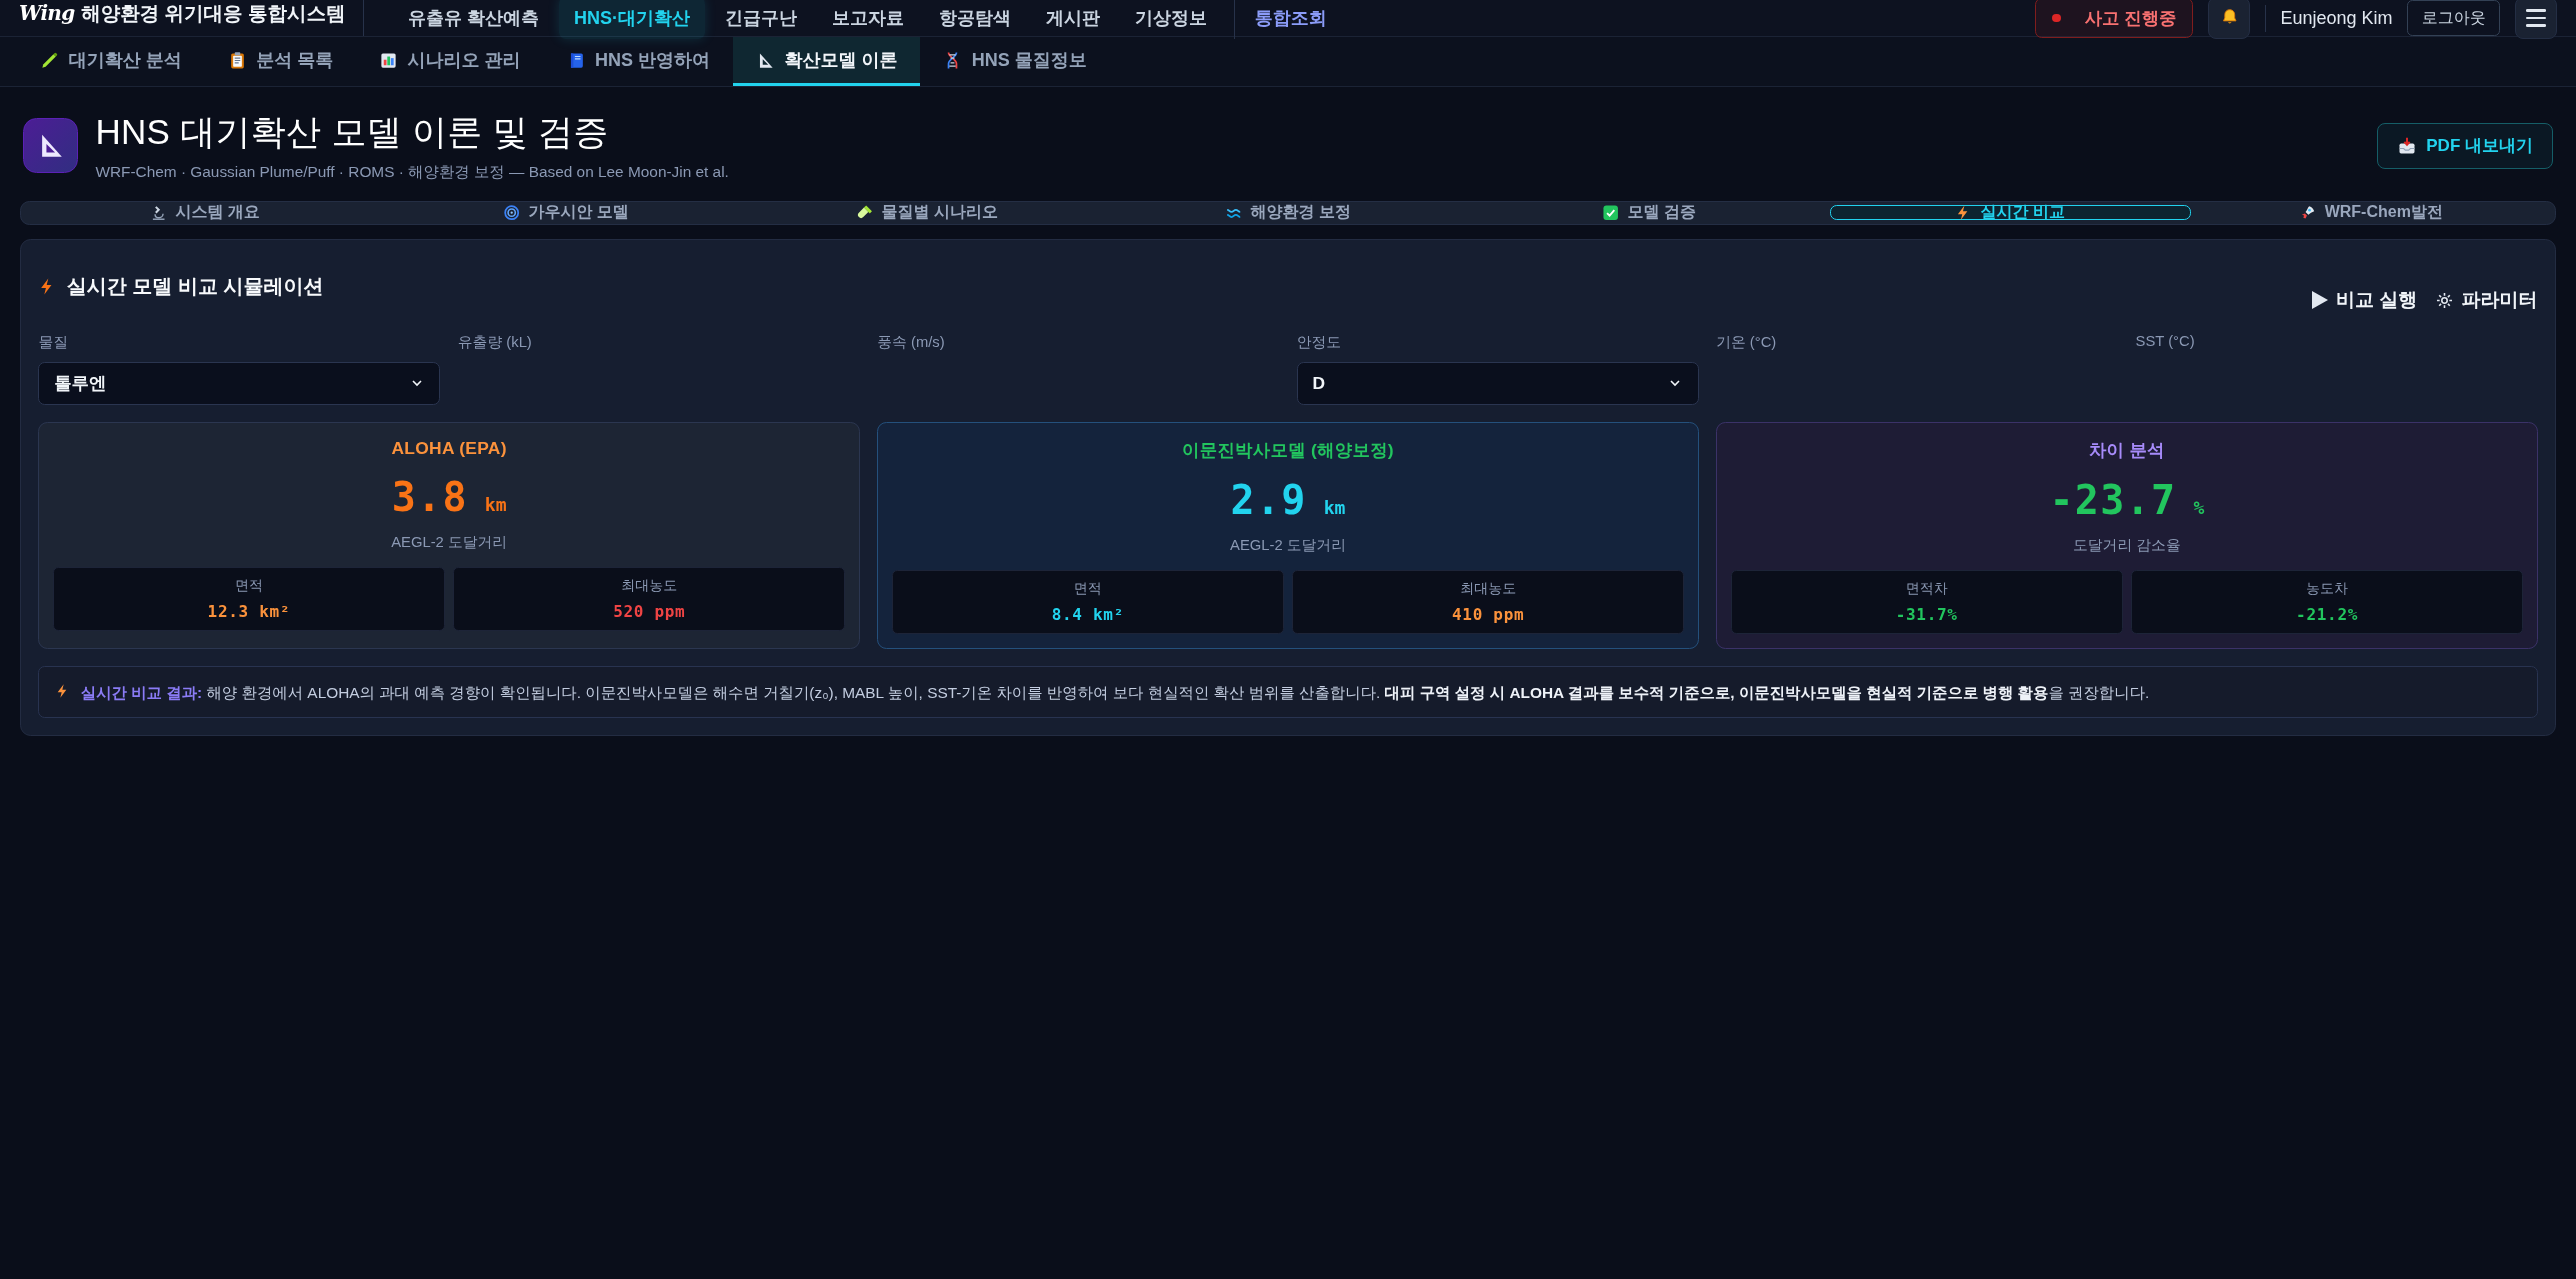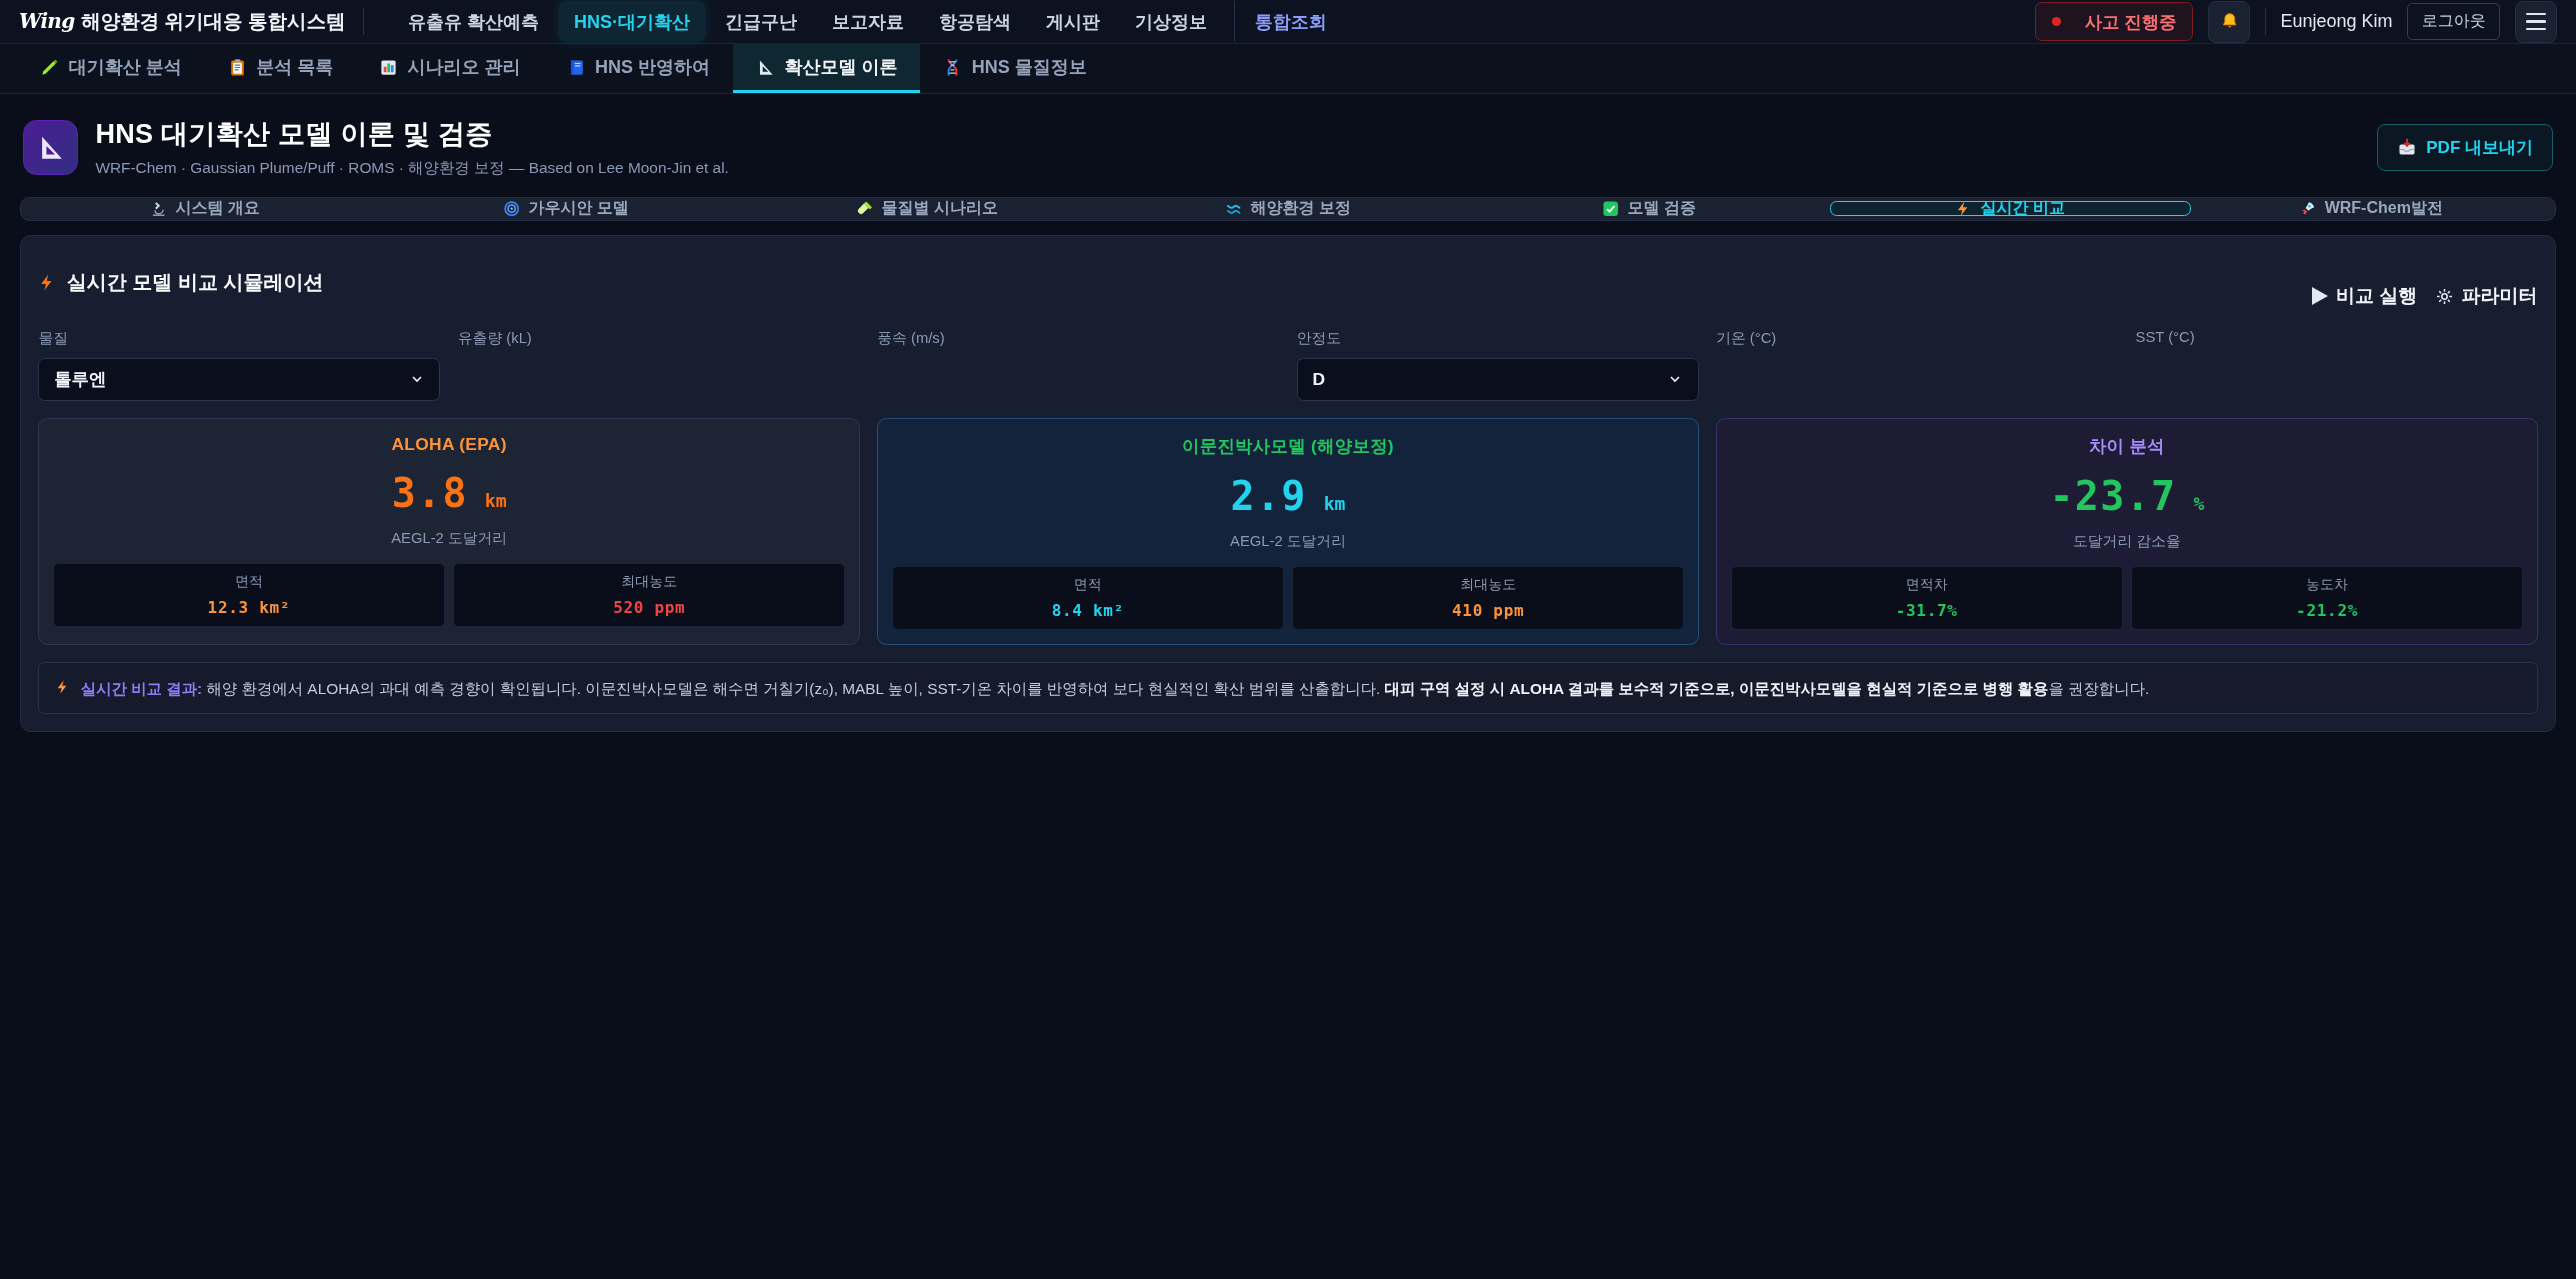--- a/index.html
+++ b/index.html
@@ -7,22 +7,22 @@
   body {
     background:#0a0e1a;
     font-family:"Liberation Sans","DejaVu Sans",sans-serif;
     color:#e2e8f0;
     -webkit-font-smoothing:antialiased;
   }
   .mono { font-family:"DejaVu Sans Mono","Liberation Mono",monospace; }
 
   
   .topnav {
-    height:44px; background:#0d1220; border-bottom:0.7px solid #1b2335;
-    display:flex; align-items:center; padding:0 19px; gap:13.4px;
+    height:37px; background:#0d1220; border-bottom:0.7px solid #1b2335;
+    display:flex; padding:0 19px; gap:13.4px;
   }
   .logo { display:flex; align-items:baseline; gap:6.7px; padding-right:17.4px; border-right:0.7px solid #27324a; white-space:nowrap; }
   .logo-mark { font-family:"DejaVu Serif",serif; font-style:italic; font-weight:700; font-size:20px; color:#fff; letter-spacing:-0.7px; }
   .logo-text { font-size:19.5px; font-weight:700; color:#f1f5f9; }
   .nav-items { display:flex; align-items:center; gap:5.4px; margin-left:16px; }
   .nav-item {
     font-size:18px; font-weight:700; color:#cbd5e1; padding:8.7px 14.8px; border-radius:6.7px;
     cursor:pointer; white-space:nowrap; background:transparent; border:none;
   }
   .nav-item.active { color:#22d3ee; background:rgba(34,211,238,.10); box-shadow:0 0 12px rgba(34,211,238,.15); }
@@ -54,21 +54,21 @@
   }
   .subnav-item.active { color:#f1f5f9; background:#0f2731; border-bottom-color:#22d3ee; }
 
   
   .page-header { display:flex; align-items:center; gap:17.4px; padding:21.5px 23px 17.4px 23px; }
   .header-icon {
     width:55px; height:55px; border-radius:13.4px; flex:0 0 auto;
     background:linear-gradient(135deg,#4c1d95,#312e81); border:0.7px solid #5b21b6;
     display:flex; align-items:center; justify-content:center;
   }
-  .page-title { font-size:27px; font-weight:700; color:#fff; letter-spacing:0.3px; }
+  .page-title { font-size:35px; font-weight:400; color:#fff; letter-spacing:0.3px; }
   .page-subtitle { font-size:15.4px; color:#8b99b4; margin-top:6.7px; }
   .pdf-btn {
     margin-left:auto; display:flex; align-items:center; gap:9.4px; padding:10.7px 19px;
     border:1.3px solid #155e67; border-radius:8px; background:rgba(34,211,238,.05);
     color:#22d3ee; font-size:17px; font-weight:700; cursor:pointer; white-space:nowrap;
   }
 
   
   .section-tabs {
     margin:0 20px; background:#1a2232; border:0.7px solid #242e44; border-radius:9.4px;

